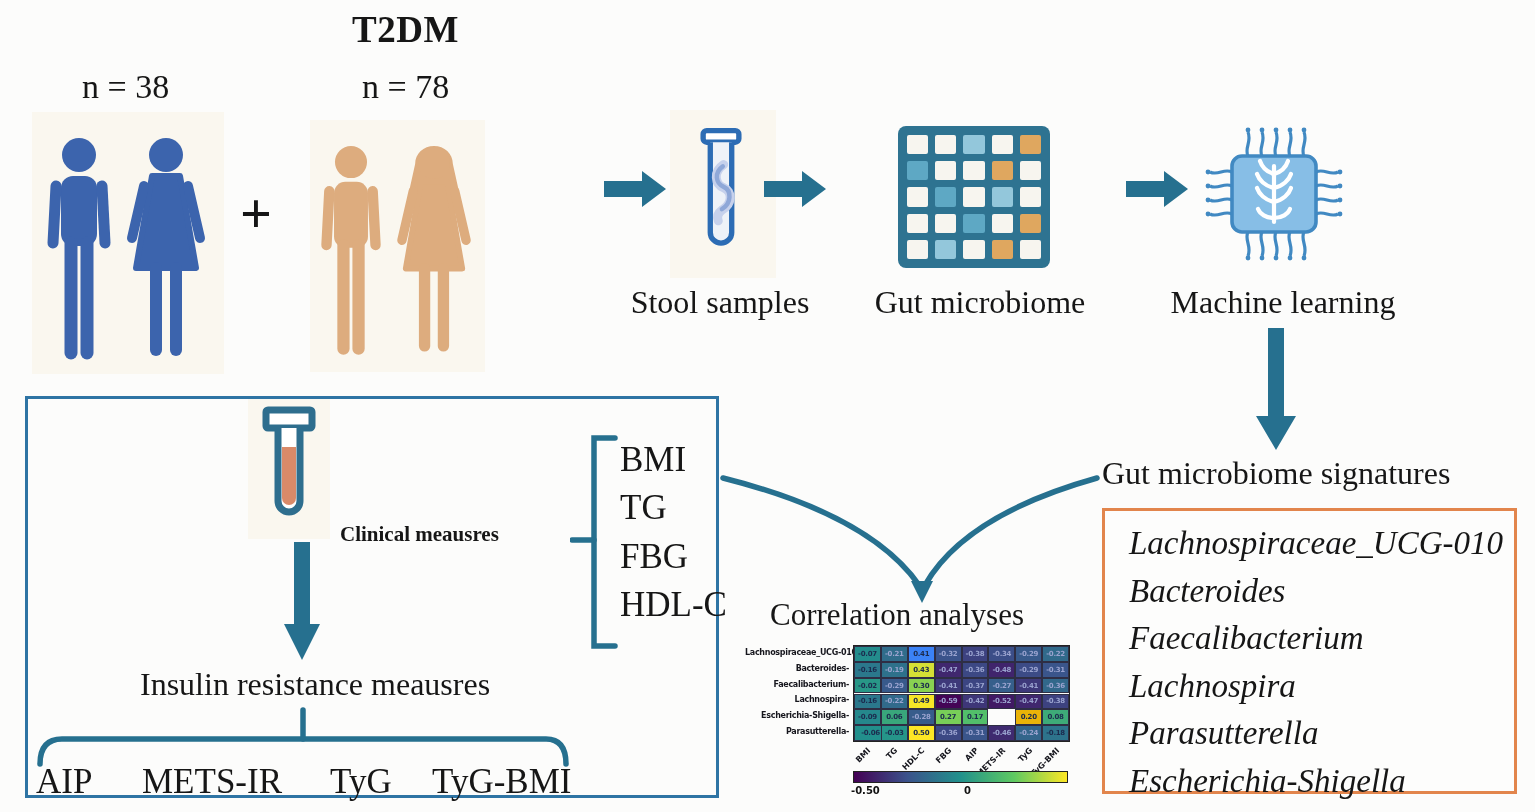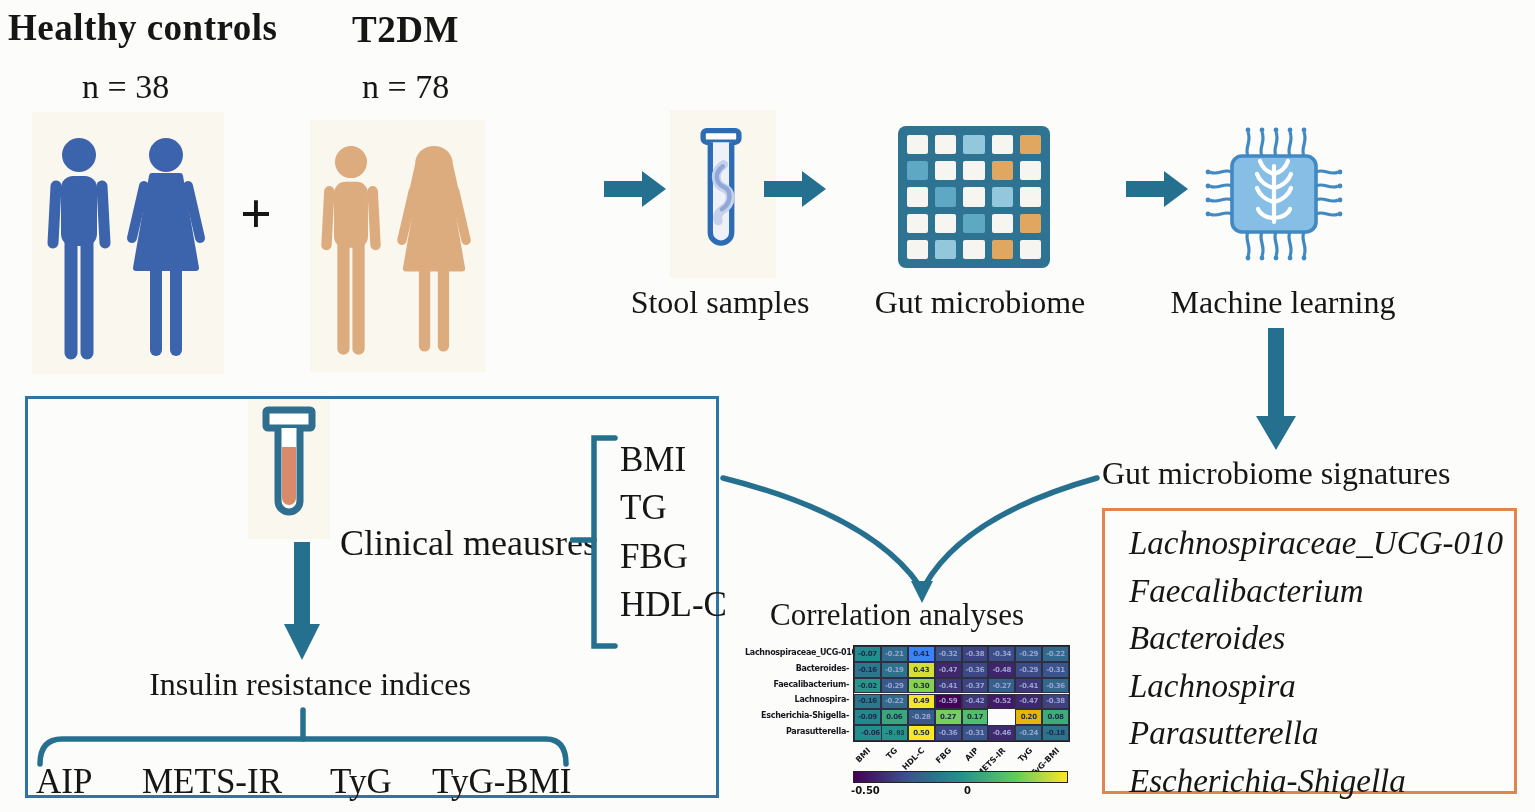--- a/index.html
+++ b/index.html
@@ -32,21 +32,20 @@
                color:#16161d;transform-origin:100% 0;transform:rotate(-45deg);white-space:nowrap;}
   .colorbar{background:linear-gradient(90deg,#440154 0%,#3b528b 25%,#21918c 50%,#5ec962 75%,#fde725 100%);
             border:1.5px solid #222;box-sizing:border-box;}
   .cb-tick{font-family:"DejaVu Sans",sans-serif;font-weight:bold;font-size:10px;color:#111;}
 </style>
 </head>
 <body>
 
 <div class="canvas">
 
-  <div class="abs h-title" style="left:8px;top:6px;">Healthy controls</div>
   <div class="abs n-label" style="left:82px;top:68px;">n = 38</div>
 
   <div class="abs tile" style="left:32px;top:112px;width:192px;height:262px;">
     <svg class="abs" style="left:12px;top:26px;" width="70" height="228" viewBox="0 0 70 228">
       <g fill="#3c64ad" stroke="#3c64ad">
         <circle cx="35" cy="17" r="17" stroke="none"></circle>
         <rect x="17" y="38" width="36" height="70" rx="12" stroke="none"></rect>
         <line x1="12" y1="48" x2="9" y2="105" stroke-width="11" stroke-linecap="round"></line>
         <line x1="58" y1="48" x2="61" y2="105" stroke-width="11" stroke-linecap="round"></line>
         <line x1="27" y1="105" x2="27" y2="215" stroke-width="13" stroke-linecap="round"></line>
@@ -202,56 +201,56 @@
   </svg>
   <div class="abs fig-label" style="left:1160px;top:284px;width:246px;">Machine learning</div>
 
   <svg class="abs" style="left:1256px;top:328px;" width="40" height="122" viewBox="0 0 40 122">
     <path d="M12 0 H28 V88 H40 L20 122 L0 88 H12 Z" fill="#26708f"></path>
   </svg>
 
   <div class="abs sig-title" style="left:1102px;top:455px;">Gut microbiome signatures</div>
   <div class="abs sig-box" style="left:1102px;top:508px;width:415px;height:286px;box-sizing:border-box;padding:9px 0 0 24px;">
     <div class="taxa-item">Lachnospiraceae_UCG-010</div>
+    <div class="taxa-item">Bacteroides</div>
     <div class="taxa-item">Faecalibacterium</div>
-    <div class="taxa-item">Bacteroides</div>
     <div class="taxa-item">Lachnospira</div>
     <div class="taxa-item">Parasutterella</div>
     <div class="taxa-item">Escherichia-Shigella</div>
   </div>
 
   <div class="abs clinical-box" style="left:25px;top:396px;width:694px;height:402px;box-sizing:border-box;"></div>
 
   <div class="abs tile" style="left:248px;top:399px;width:82px;height:140px;">
     <svg class="abs" style="left:13px;top:6px;" width="56" height="128" viewBox="0 0 56 128">
       <rect x="5" y="5" width="46" height="18" rx="2" fill="#ffffff" stroke="#2e6e8e" stroke-width="7"></rect>
       <path d="M17 23 V96 A11 11 0 0 0 39 96 V23" fill="#ffffff" stroke="#2e6e8e" stroke-width="7" stroke-linejoin="round"></path>
       <path d="M21 42 V93 A7 7 0 0 0 35 93 V42 Z" fill="#d98a69" stroke="none"></path>
     </svg>
   </div>
 
   <svg class="abs" style="left:284px;top:542px;" width="36" height="118" viewBox="0 0 36 118">
     <path d="M10 0 H26 V82 H36 L18 118 L0 82 H10 Z" fill="#26708f"></path>
   </svg>
 
-  <div class="abs" style="left:340px;top:522px;font-size:36px;white-space:nowrap;">Clinical meausres</div>
+  <div class="abs" style="left:340px;top:522px;font-size:21px;white-space:nowrap;font-weight:bold;">Clinical meausres</div>
 
   <svg class="abs" style="left:570px;top:430px;" width="52" height="226" viewBox="0 0 52 226">
     <g stroke="#26708f" stroke-width="5.5" fill="none" stroke-linecap="round">
       <path d="M45 8 H24 V216 H45"></path>
       <path d="M2 110 H24"></path>
     </g>
   </svg>
 
   <div class="abs list-item" style="left:620px;top:440px;">BMI</div>
   <div class="abs list-item" style="left:620px;top:488px;">TG</div>
   <div class="abs list-item" style="left:620px;top:537px;">FBG</div>
   <div class="abs list-item" style="left:620px;top:585px;">HDL-C</div>
 
-  <div class="abs" style="left:140px;top:666px;width:340px;text-align:center;font-size:32px;white-space:nowrap;">Insulin resistance indices</div>
+  <div class="abs" style="left:140px;top:666px;width:340px;text-align:center;font-size:32px;white-space:nowrap;">Insulin resistance meausres</div>
 
   <svg class="abs" style="left:36px;top:702px;" width="538" height="66" viewBox="0 0 538 66">
     <g stroke="#26708f" stroke-width="5.5" fill="none" stroke-linecap="round">
       <path d="M4 62 Q4 37 26 37 H510 Q530 37 530 62"></path>
       <path d="M267 37 V8"></path>
     </g>
   </svg>
 
   <div class="abs idx-item" style="left:36px;top:762px;">AIP</div>
   <div class="abs idx-item" style="left:142px;top:762px;">METS-IR</div>
@@ -312,21 +311,21 @@
         <div class="hm-cell" style="left: 188.125px; top: 47.5px; width: 26.875px; height: 15.8333px; background: rgb(61, 66, 128); color: rgb(154, 163, 207);">-0.38</div>
         <div class="hm-cell" style="left: 0px; top: 63.3333px; width: 26.875px; height: 15.8333px; background: rgb(37, 136, 140); color: rgb(28, 43, 78);">-0.09</div>
         <div class="hm-cell" style="left: 26.875px; top: 63.3333px; width: 26.875px; height: 15.8333px; background: rgb(57, 167, 123); color: rgb(28, 43, 78);">0.06</div>
         <div class="hm-cell" style="left: 53.75px; top: 63.3333px; width: 26.875px; height: 15.8333px; background: rgb(55, 92, 139); color: rgb(154, 163, 207);">-0.28</div>
         <div class="hm-cell" style="left: 80.625px; top: 63.3333px; width: 26.875px; height: 15.8333px; background: rgb(120, 206, 88); color: rgb(28, 43, 78);">0.27</div>
         <div class="hm-cell" style="left: 107.5px; top: 63.3333px; width: 26.875px; height: 15.8333px; background: rgb(82, 190, 106); color: rgb(28, 43, 78);">0.17</div>
         <div class="hm-cell" style="left: 134.375px; top: 63.3333px; width: 26.875px; height: 15.8333px; background: #fca5a5; color: rgb(28, 43, 78); margin-left: 39px;">0.18</div>
         <div class="hm-cell" style="left: 161.25px; top: 63.3333px; width: 26.875px; height: 15.8333px; background: #eab308; color: rgb(28, 43, 78);">0.20</div>
         <div class="hm-cell" style="left: 188.125px; top: 63.3333px; width: 26.875px; height: 15.8333px; background: rgb(62, 171, 120); color: rgb(28, 43, 78);">0.08</div>
         <div class="hm-cell" style="left: 0px; top: 79.1667px; width: 33px; height: 15.8333px; background: rgb(34, 143, 140); color: rgb(28, 43, 78);">-0.06</div>
-        <div class="hm-cell" style="left: 26.875px; top: 79.1667px; width: 26.875px; height: 15.8333px; background: rgb(37, 149, 137); color: rgb(28, 43, 78); font-family: Liberation Mono, monospace;">-0.03</div>
+        <div class="hm-cell" style="left: 26.875px; top: 79.1667px; width: 26.875px; height: 15.8333px; background: rgb(37, 149, 137); color: rgb(28, 43, 78);">-0.03</div>
         <div class="hm-cell" style="left: 53.75px; top: 79.1667px; width: 26.875px; height: 15.8333px; background: rgb(253, 231, 37); color: rgb(28, 43, 78);">0.50</div>
         <div class="hm-cell" style="left: 80.625px; top: 79.1667px; width: 26.875px; height: 15.8333px; background: rgb(60, 72, 132); color: rgb(154, 163, 207);">-0.36</div>
         <div class="hm-cell" style="left: 107.5px; top: 79.1667px; width: 26.875px; height: 15.8333px; background: rgb(58, 85, 139); color: rgb(154, 163, 207);">-0.31</div>
         <div class="hm-cell" style="left: 134.375px; top: 79.1667px; width: 26.875px; height: 15.8333px; background: rgb(63, 42, 112); color: rgb(154, 163, 207);">-0.46</div>
         <div class="hm-cell" style="left: 161.25px; top: 79.1667px; width: 26.875px; height: 15.8333px; background: rgb(51, 101, 139); color: rgb(154, 163, 207);">-0.24</div>
         <div class="hm-cell" style="left: 188.125px; top: 79.1667px; width: 26.875px; height: 15.8333px; background: rgb(45, 115, 140); color: rgb(28, 43, 78);">-0.18</div>
       </div>
     <div class="abs" id="hm-collabels" style="left:0;top:0;width:340px;height:60px;">
         <div class="hm-collabel" style="left: 51.4375px; top: 106px;">BMI</div>
         <div class="hm-collabel" style="left: 78.3125px; top: 106px;">TG</div>

